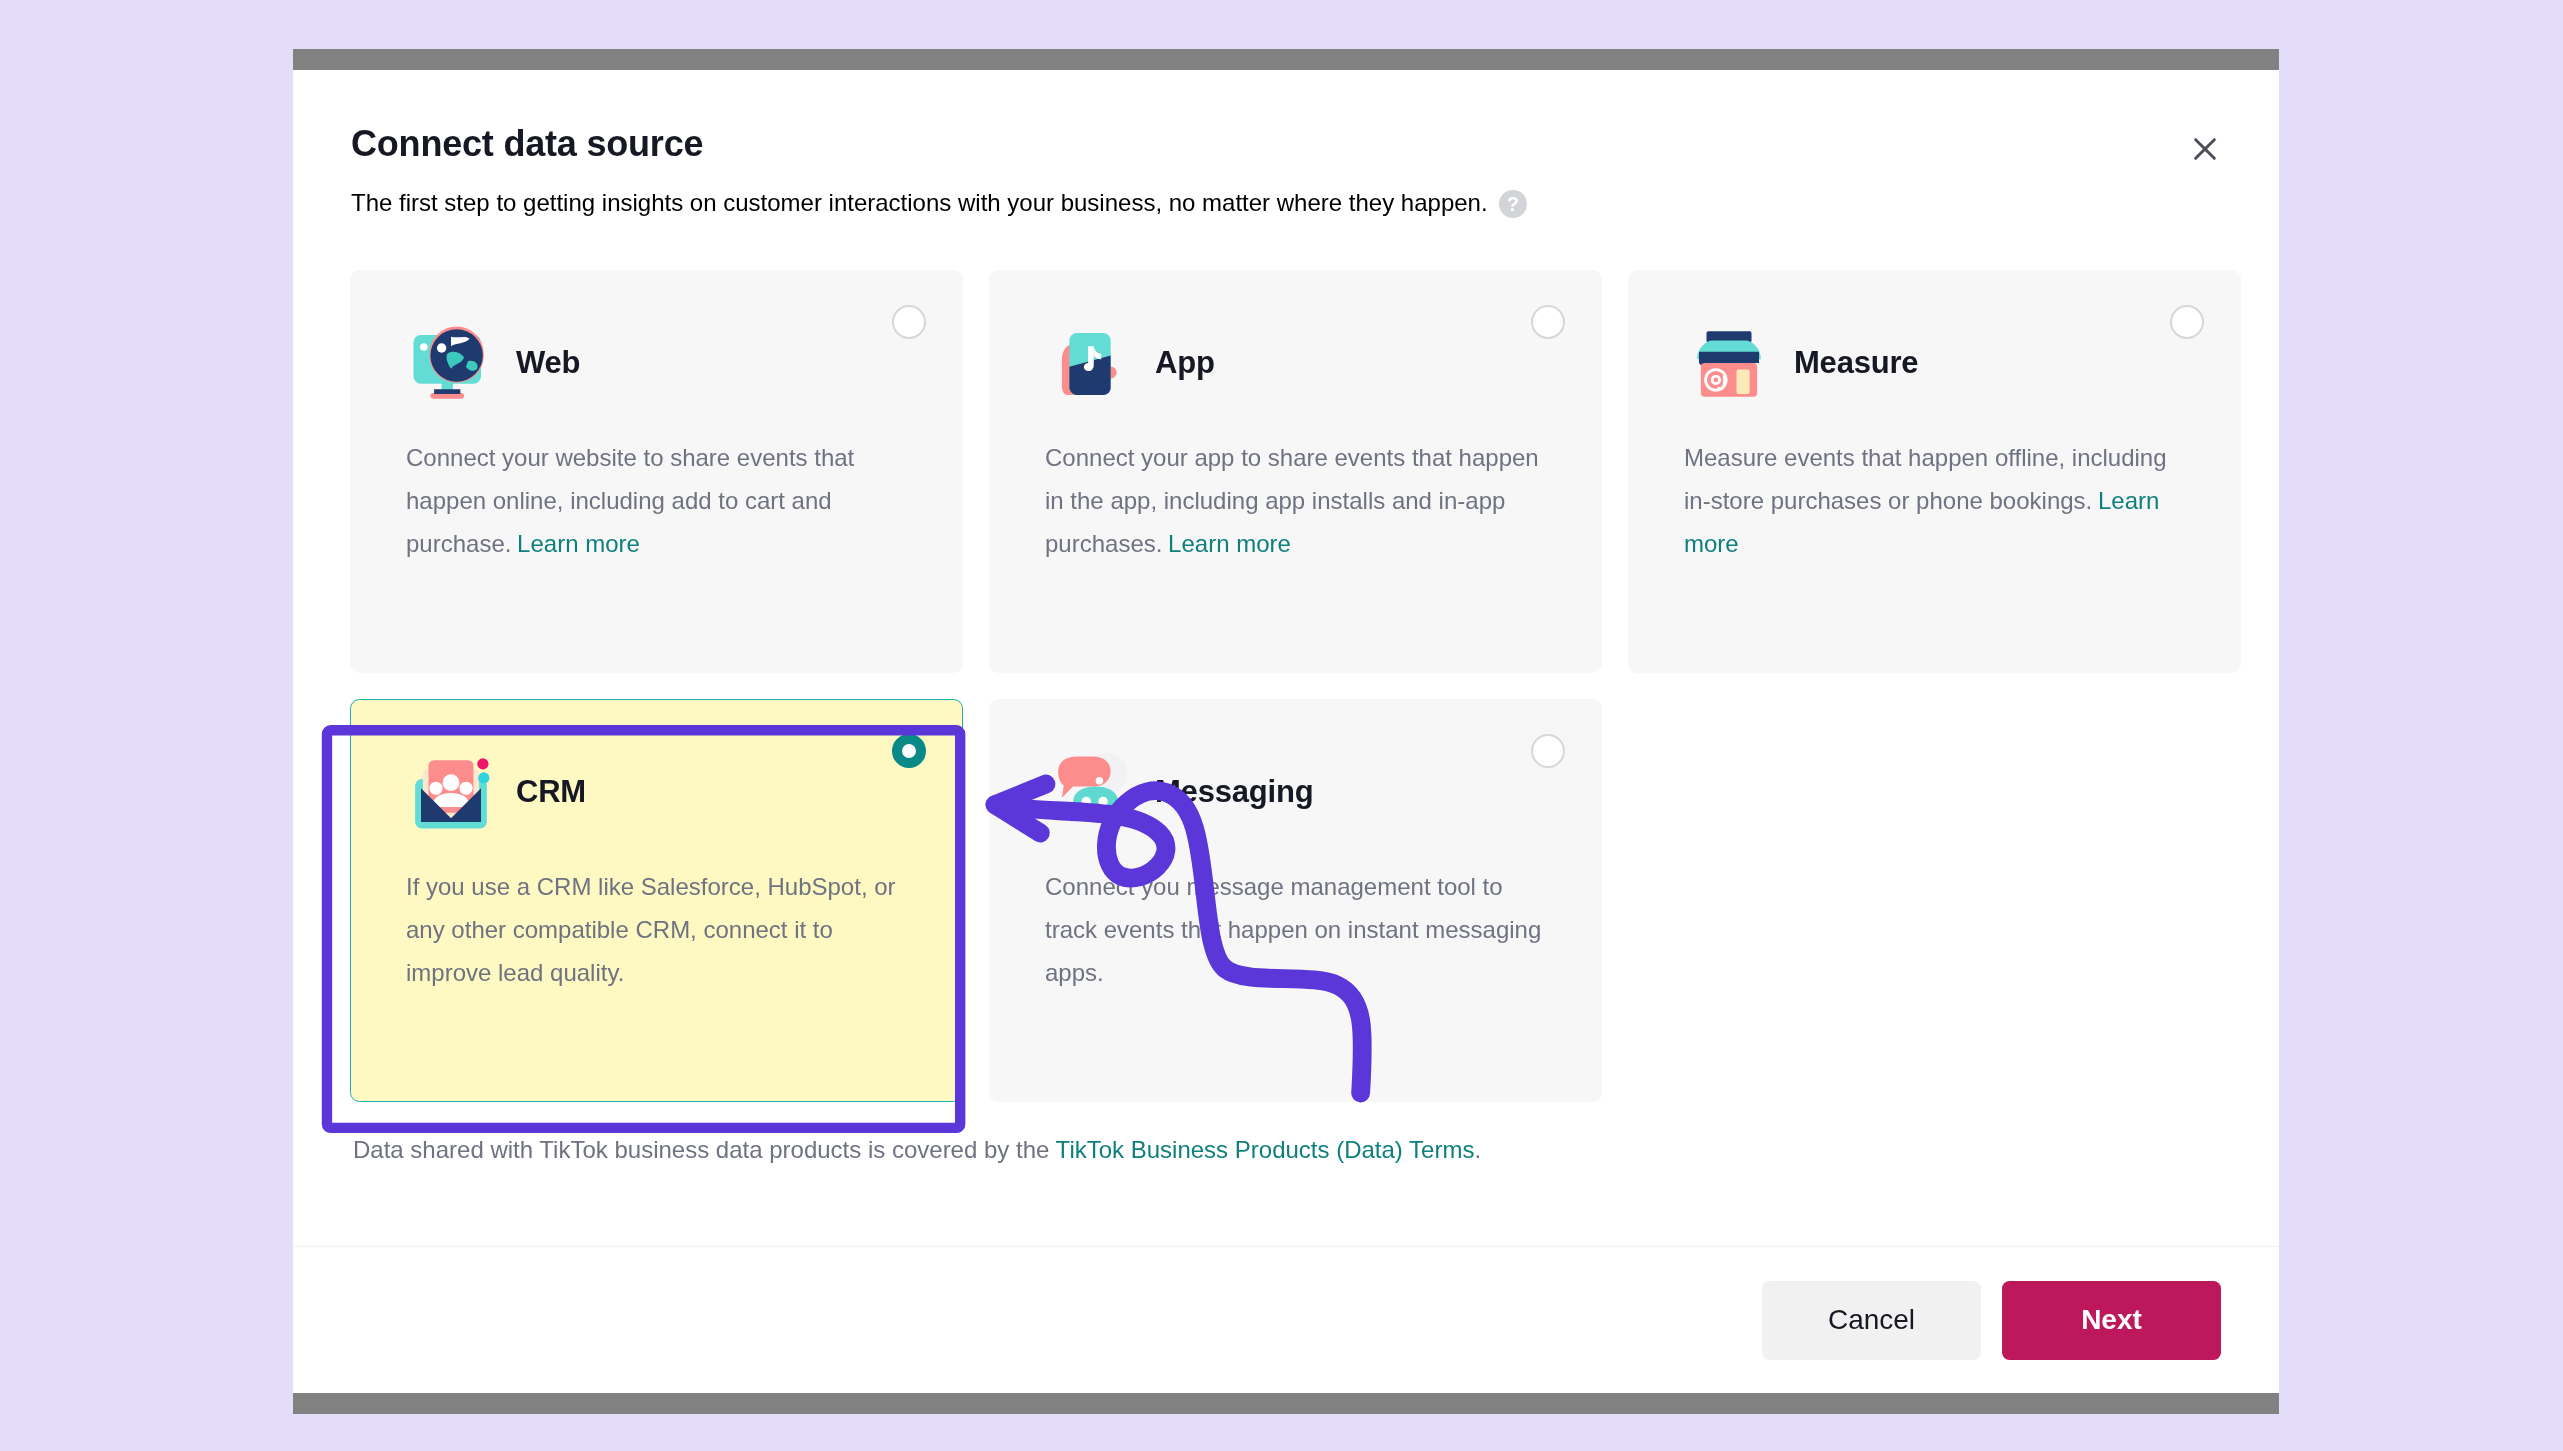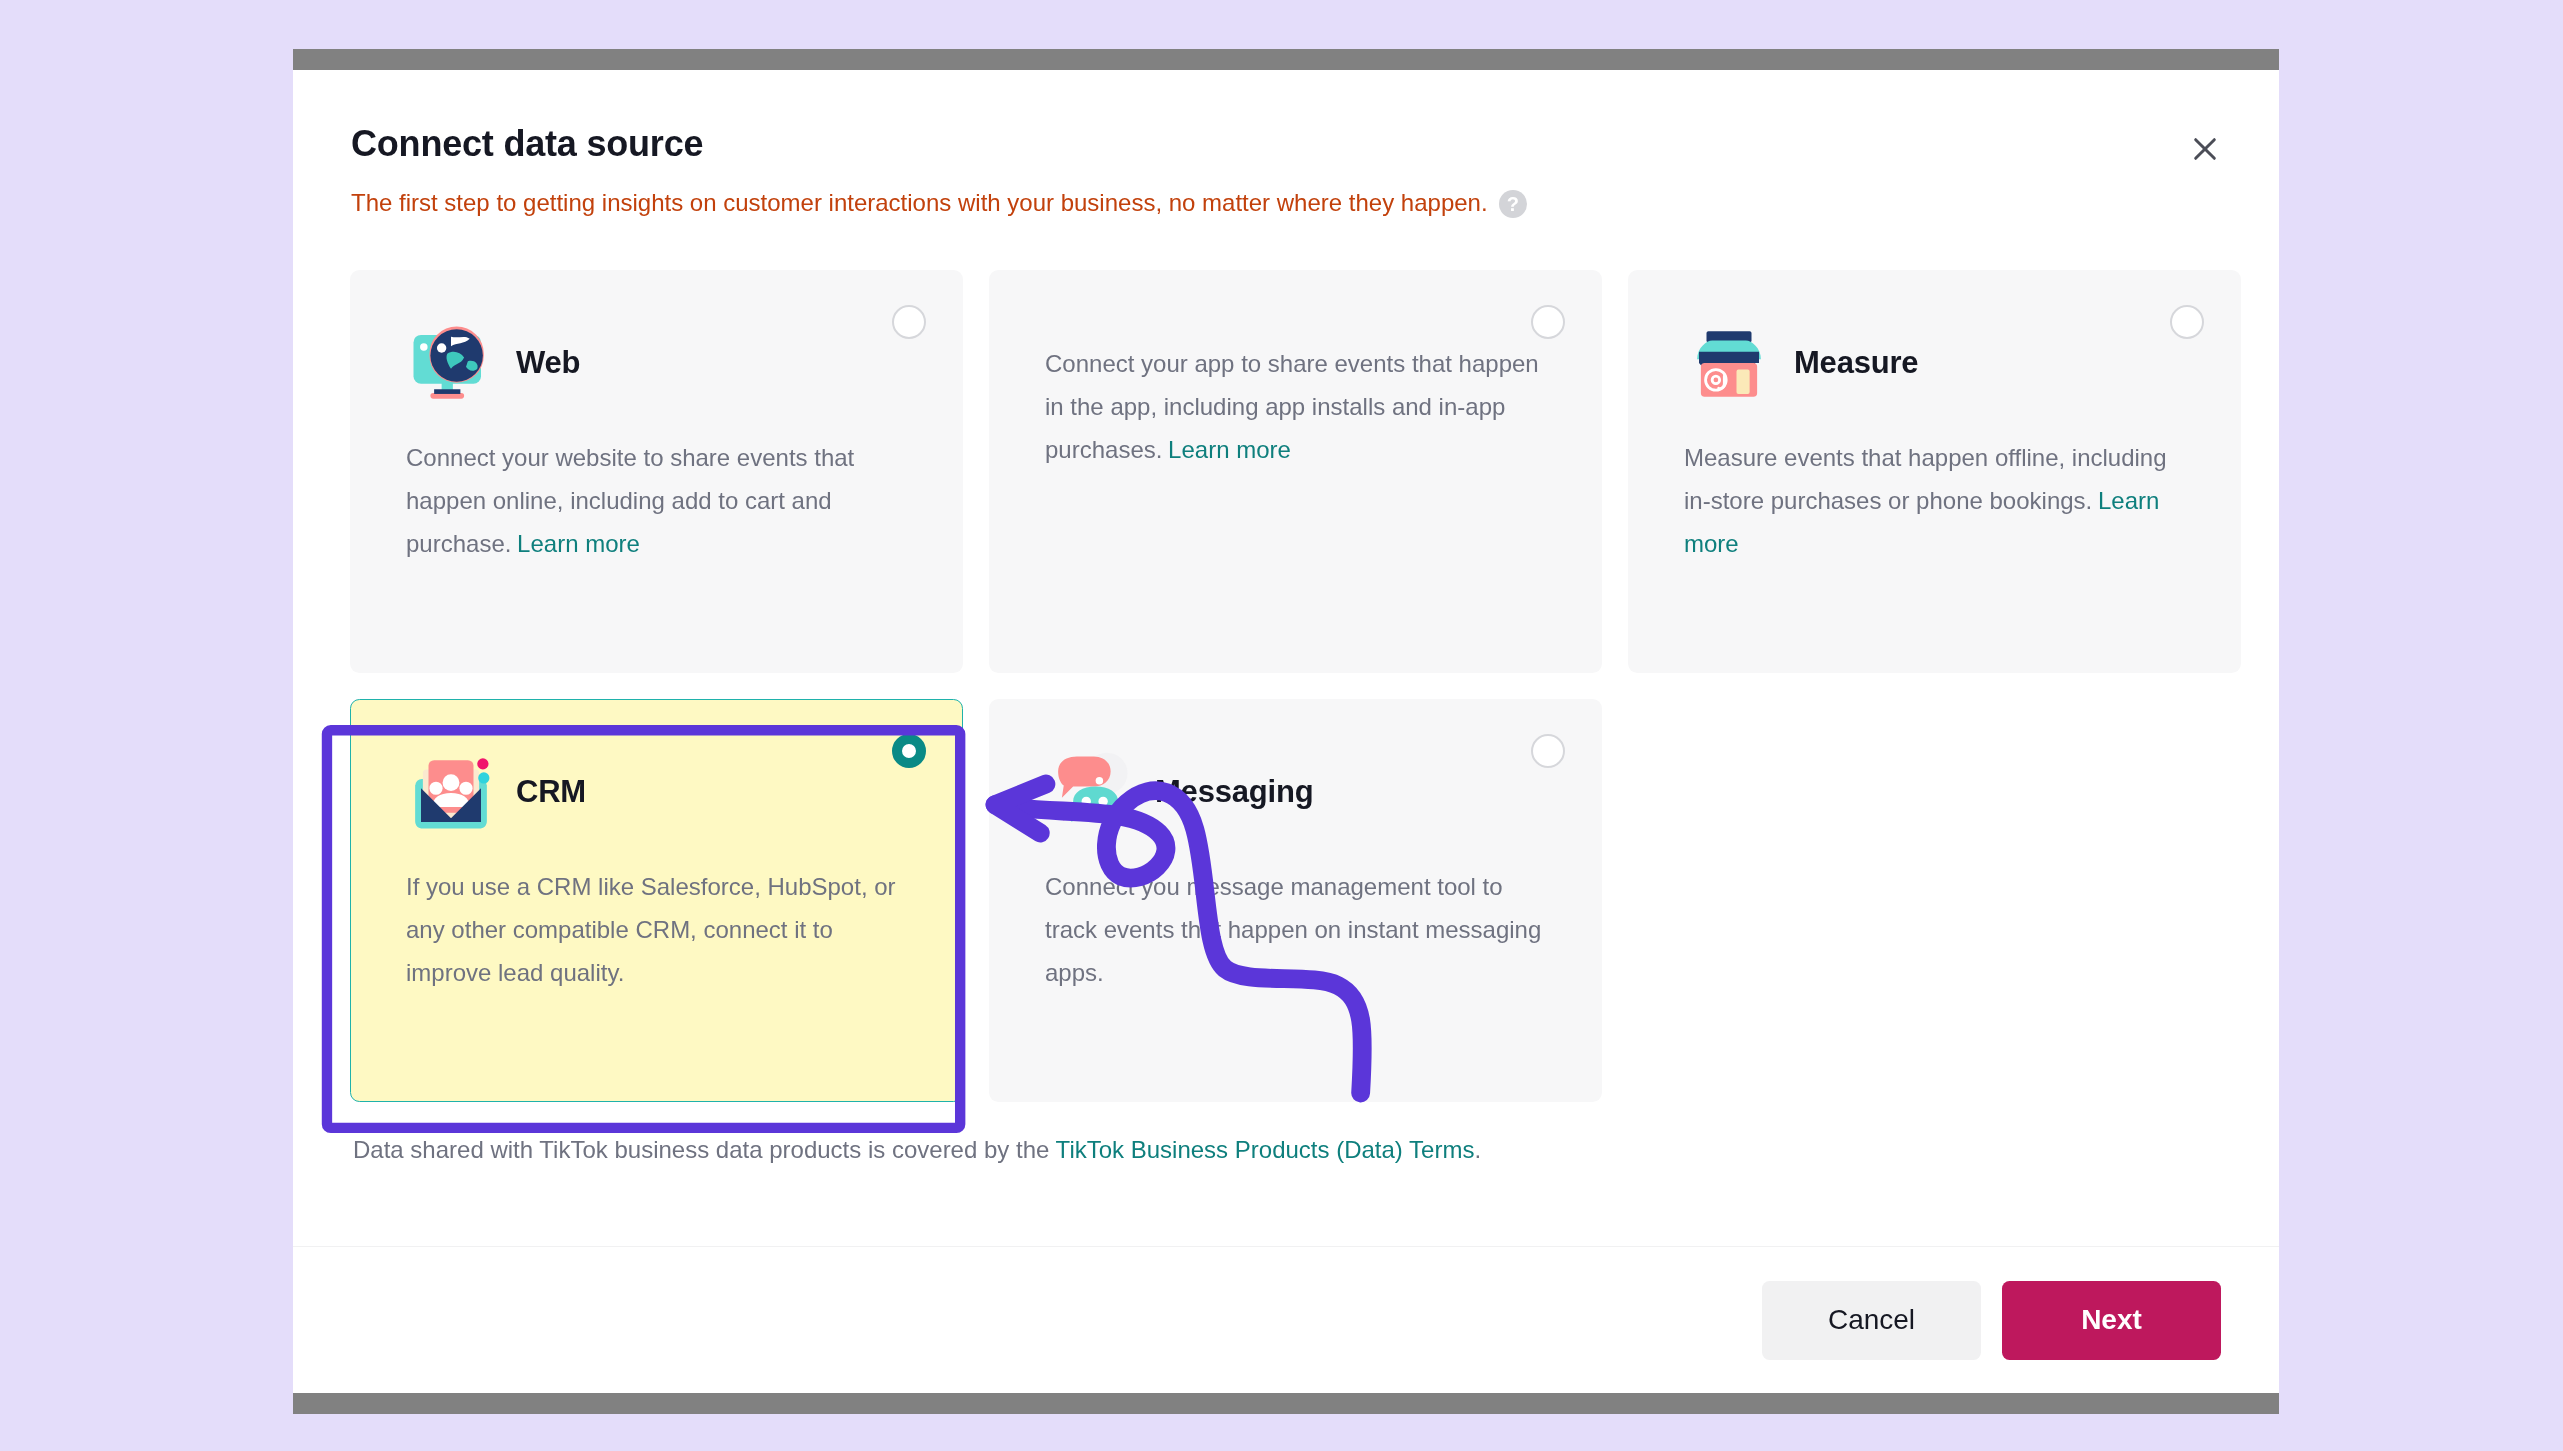--- a/index.html
+++ b/index.html
@@ -59,21 +59,21 @@
 
   .dlg-subtitle-row {
     margin-top: 21px;
     display: flex;
     align-items: center;
     gap: 11.3px;
   }
 
   .dlg-subtitle {
     font-size: 24px;
-    color: #c2410c;
+    color: #000000;
     line-height: 1.3;
   }
 
   .help-icon {
     width: 28px;
     height: 28px;
     border-radius: 50%;
     background: #d3d4d8;
     color: #ffffff;
     font-size: 20px;
@@ -290,20 +290,33 @@
             </div>
             <div class="card-title">Web</div>
           </div>
           <div class="card-desc">
             <span>Connect your website to share events that happen online, including add to cart and purchase.</span><span class="learn-more">Learn more</span>
           </div>
         </div>
 
         <div class="card">
           <div class="radio"></div>
+          <div class="card-head">
+            <div class="card-icon">
+              <svg viewBox="0 0 96 96">
+                <path d="M18 44 C18 34 24 28 30 28 L38 28 L38 82 L24 82 C20 82 18 78 18 72 Z" fill="#fd8d8d"></path>
+                <path d="M62 52 C72 50 78 54 76 60 C74 66 66 66 62 62 Z" fill="#fd8d8d"></path>
+                <rect x="26" y="16" width="44" height="66" rx="8" fill="#62dcd4"></rect>
+                <path d="M26 52 L70 40 L70 74 C70 78 67 82 62 82 L34 82 C30 82 26 78 26 74 Z" fill="#1f3a6e"></path>
+                <path d="M52 30 L52 50 C52 55 48 58 44 56 C40 54 41 48 46 48 L46 53 L46 30 Z" fill="#ffffff"></path>
+                <path d="M52 30 C53 35 56 38 60 38 L60 44 C56 44 53 42 52 40 Z" fill="#ffffff"></path>
+              </svg>
+            </div>
+            <div class="card-title">App</div>
+          </div>
           <div class="card-desc">
             <span>Connect your app to share events that happen in the app, including app installs and in-app purchases.</span><span class="learn-more">Learn more</span>
           </div>
         </div>
 
         <div class="card">
           <div class="radio"></div>
           <div class="card-head">
             <div class="card-icon">
               <svg viewBox="0 0 96 96">

